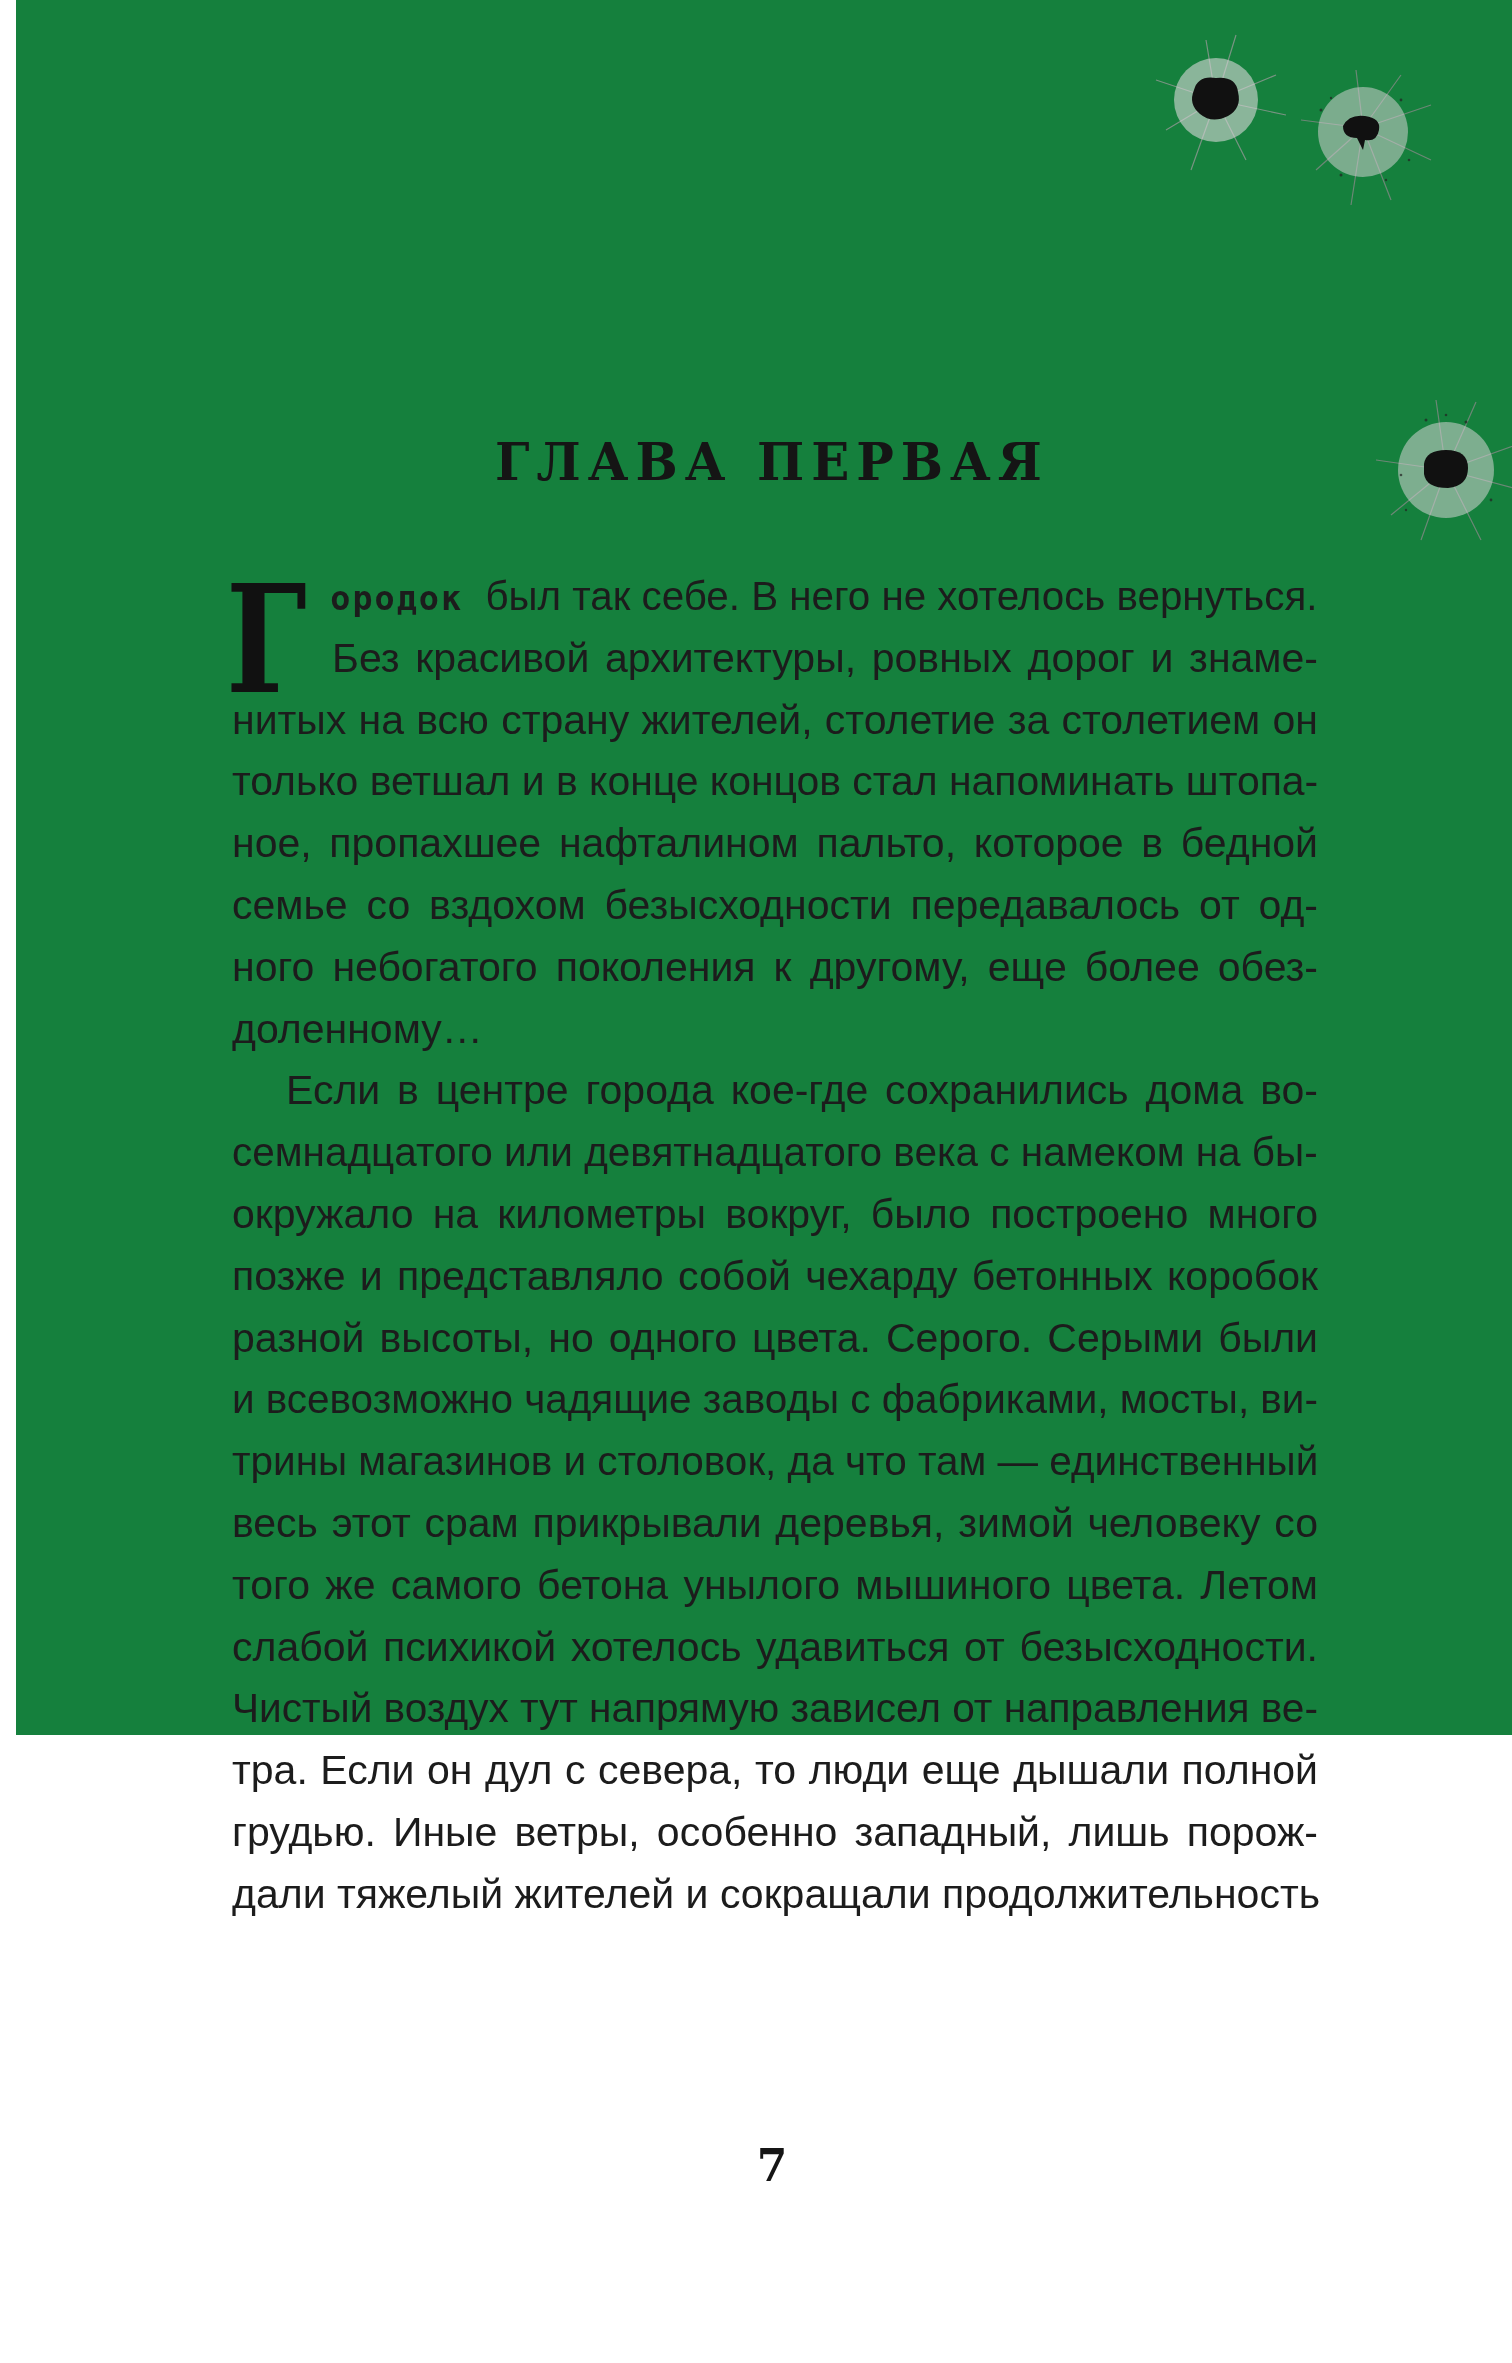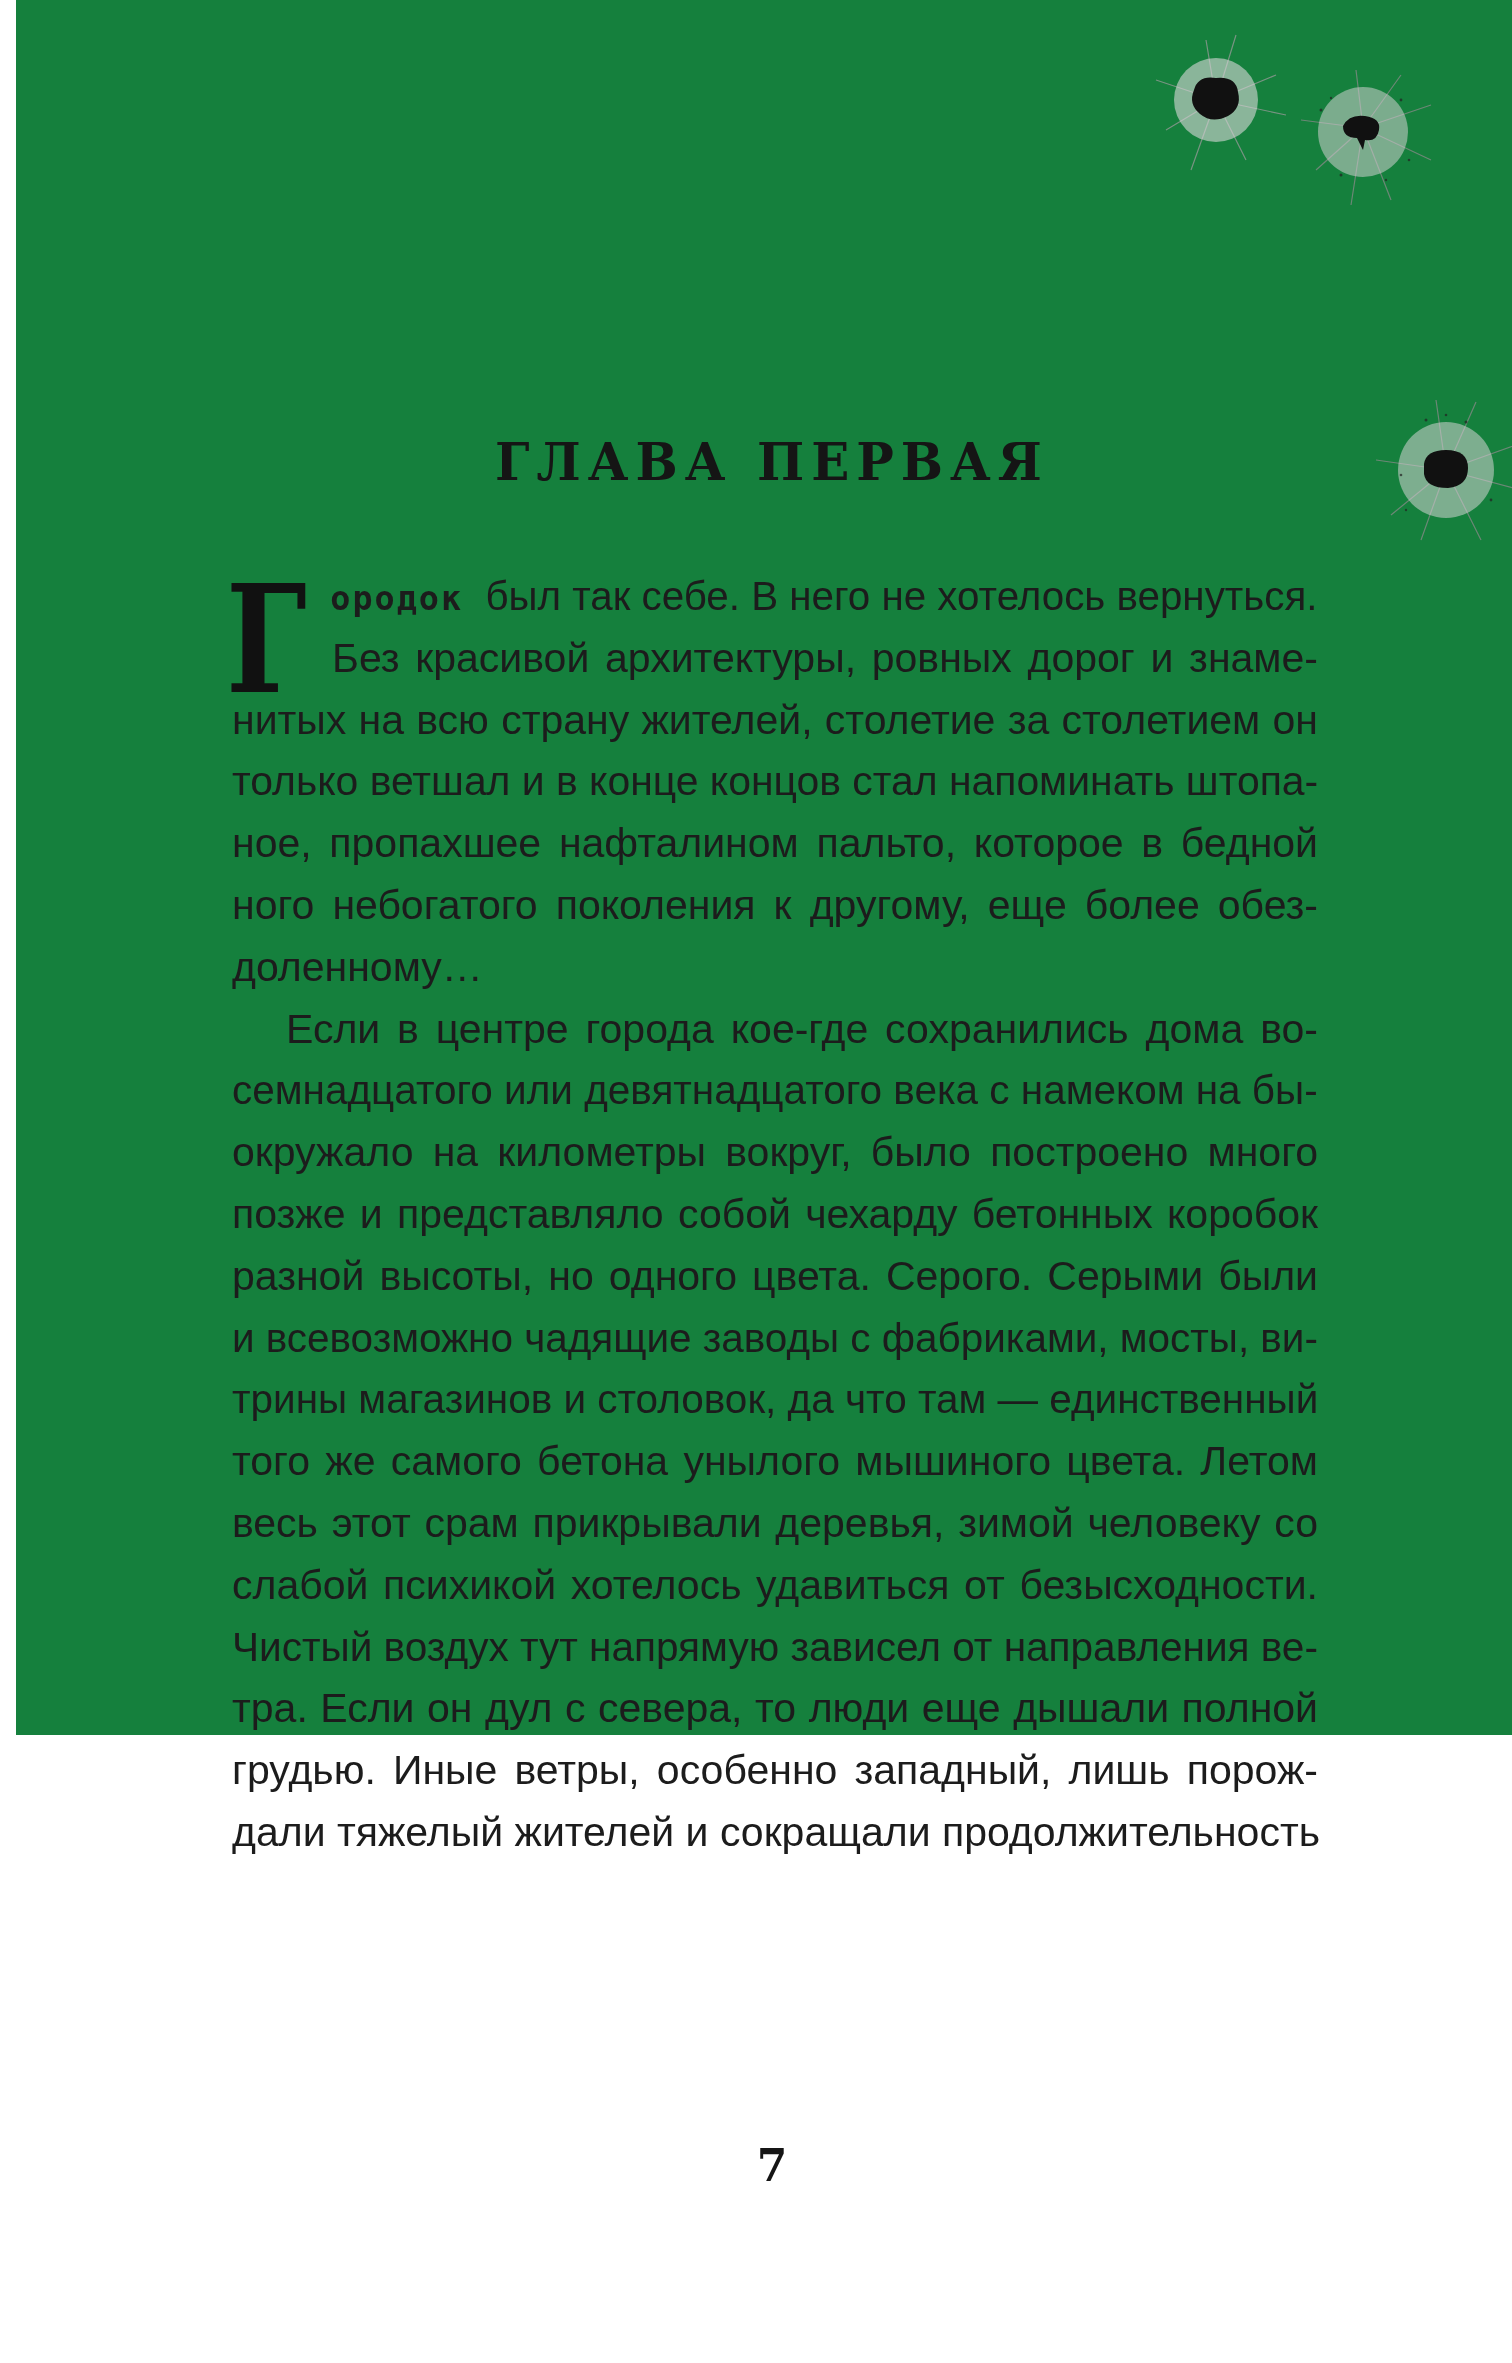--- a/index.html
+++ b/index.html
@@ -83,32 +83,33 @@
   <div class="chapter-title">ГЛАВА ПЕРВАЯ</div>
 
   <div class="body-text">
     <span class="dropcap">Г</span>
 
     <div class="line dropcap-line" style="transform: scaleX(0.9837);"><span class="first-word">ородок</span>&nbsp;&nbsp;<span>был так себе. В него не хотелось вернуться.</span></div>
     <div class="line dropcap-line">Без красивой архитектуры, ровных дорог и знаме-</div>
     <div class="line">нитых на всю страну жителей, столетие за столетием он</div>
     <div class="line" style="transform: scaleX(0.9972);">только ветшал и в конце концов стал напоминать штопа-</div>
     <div class="line">ное, пропахшее нафталином пальто, которое в бедной</div>
+    <div class="line">семье со вздохом безысходности передавалось от од-</div>
     <div class="line">ного небогатого поколения к другому, еще более обез-</div>
     <div class="line last">доленному…</div>
 
     <div class="line indent">Если в центре города кое-где сохранились дома во-</div>
     <div class="line" style="transform: scaleX(0.9873);">семнадцатого или девятнадцатого века с намеком на бы-</div>
     <div class="line">окружало на километры вокруг, было построено много</div>
     <div class="line">позже и представляло собой чехарду бетонных коробок</div>
     <div class="line">разной высоты, но одного цвета. Серого. Серыми были</div>
     <div class="line" style="transform: scaleX(0.9864);">и всевозможно чадящие заводы с фабриками, мосты, ви-</div>
     <div class="line" style="transform: scaleX(0.9873);">трины магазинов и столовок, да что там — единственный</div>
+    <div class="line">весь этот срам прикрывали деревья, зимой человеку со</div>
     <div class="line">того же самого бетона унылого мышиного цвета. Летом</div>
-    <div class="line">весь этот срам прикрывали деревья, зимой человеку со</div>
     <div class="line">слабой психикой хотелось удавиться от безысходности.</div>
     <div class="line" style="transform: scaleX(0.9891);">Чистый воздух тут напрямую зависел от направления ве-</div>
     <div class="line">тра. Если он дул с севера, то люди еще дышали полной</div>
     <div class="line">грудью. Иные ветры, особенно западный, лишь порож-</div>
     <div class="line">дали тяжелый жителей и сокращали продолжительность</div>
   </div>
 
   <div class="page-number">7</div>
 </div>
 

